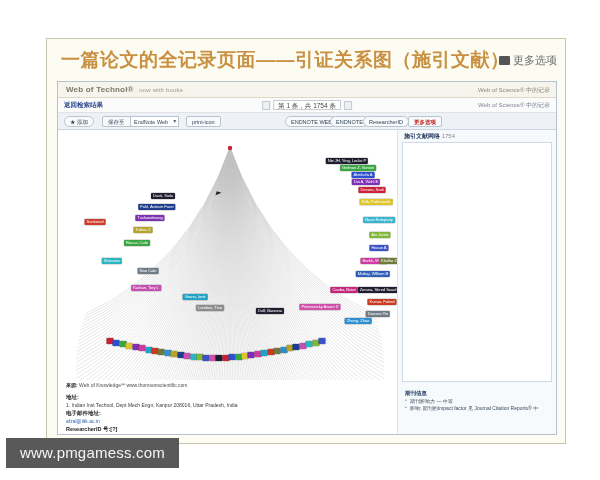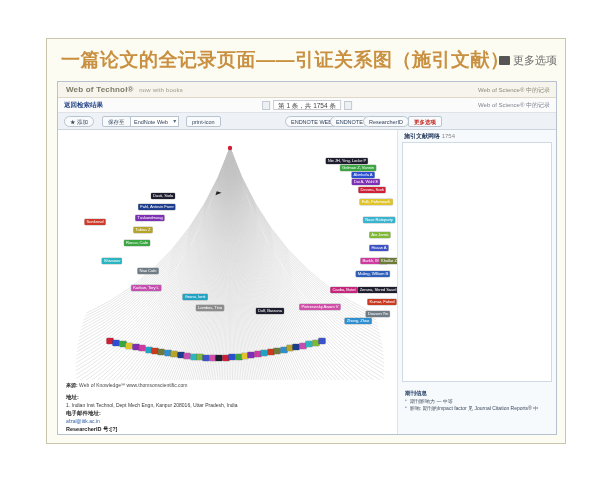--- a/index.html
+++ b/index.html
@@ -542,14 +542,15 @@
             <div class="side-li">期刊影响力 — 中等</div>
             <div class="side-li">影响: 期刊的Impact factor 见 Journal Citation Reports® 中</div>
           </div>
 
         </div>
 
       </div>
     </div>
   </div>
 
+  <div class="url-badge">www.pmgamess.com</div>
 
 </div>
 
 </body></html>

